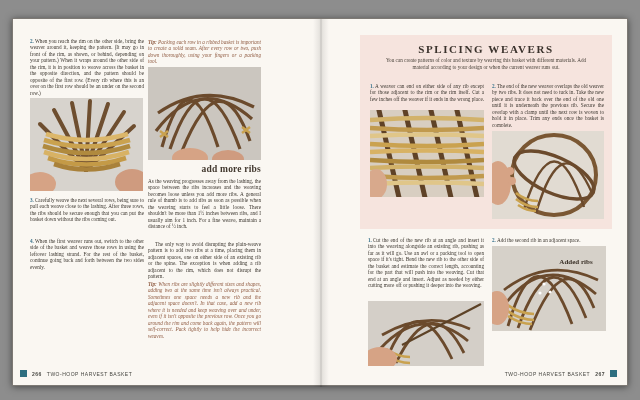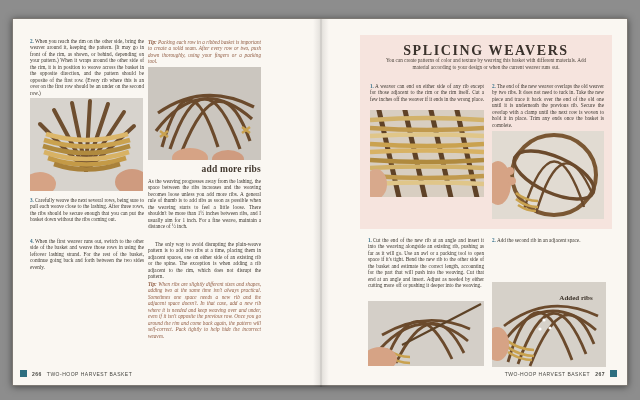--- a/index.html
+++ b/index.html
@@ -12,21 +12,21 @@
   .abs{position:absolute;box-sizing:border-box;}
   .body-text{font-size:5.2px;line-height:1.24;color:#3b362f;text-align:justify;overflow:hidden;}
   .step-num{font-weight:bold;color:#35708a;margin-right:1px;}
   .tip{font-style:italic;color:#8f5a40;}
   .tip .tip-label{font-weight:bold;}
   .section-heading{font-size:9.5px;font-weight:bold;color:#43392f;letter-spacing:.2px;}
   .indent{text-indent:7px;}
   .photo{overflow:hidden;background:#d6d2cb;}
   .photo svg{display:block;}
   .panel{background:#f6e4de;}
-  .panel-title{font-size:14px;font-weight:bold;letter-spacing:1.6px;color:#3a322c;text-align:center;}
+  .panel-title{font-size:11px;font-weight:bold;letter-spacing:1.6px;color:#3a322c;text-align:center;}
   .panel-intro{font-size:5.2px;line-height:1.3;color:#4a433b;text-align:center;}
   .footer{display:flex;align-items:center;gap:5px;font-family:"Liberation Sans", sans-serif;
           font-size:5px;letter-spacing:.5px;color:#474742;}
   .page-square{width:7px;height:7px;background:#2f6f80;}
   .fnum{font-weight:bold;}
 </style>
 </head>
 <body>
 
 <div class="frame">
@@ -186,21 +186,21 @@
           <path d="M18,54 q12,8 24,8"></path>
       </g>
       <ellipse cx="12" cy="58" rx="17" ry="12" fill="#d6a385"></ellipse>
     </svg>
   </div>
 
   <p class="abs body-text" style="left:492px;top:237px;width:114px;height:12px;margin:0;">
     <span class="step-num">2.</span><span>Add the second rib in an adjacent space.</span>
   </p>
 
-  <div class="abs photo" style="left:492px;top:246px;width:114px;height:85px;margin-top:36px;">
+  <div class="abs photo" style="left:492px;top:246px;width:114px;height:85px;">
     <svg width="114" height="85" viewBox="0 0 114 85">
       <rect width="114" height="85" fill="#d6d1c9"></rect>
       <g fill="none" stroke="#6b4a2c" stroke-width="2.8">
         <path d="M16,80 Q44,-18 80,78"></path>
         <path d="M26,82 Q60,-14 94,72"></path>
         <path d="M38,84 Q74,-6 102,62"></path>
         <path d="M10,62 Q52,4 104,48"></path>
         <path d="M12,44 Q56,10 106,34"></path>
       </g>
       <g fill="none" stroke="#c9a24f" stroke-width="2.6">

